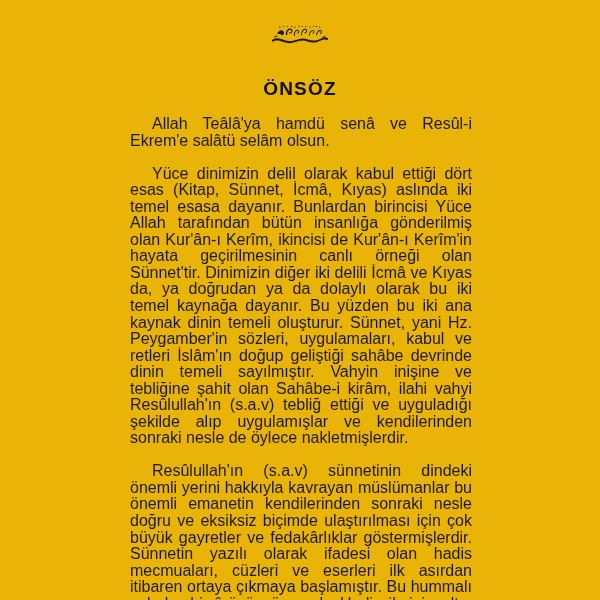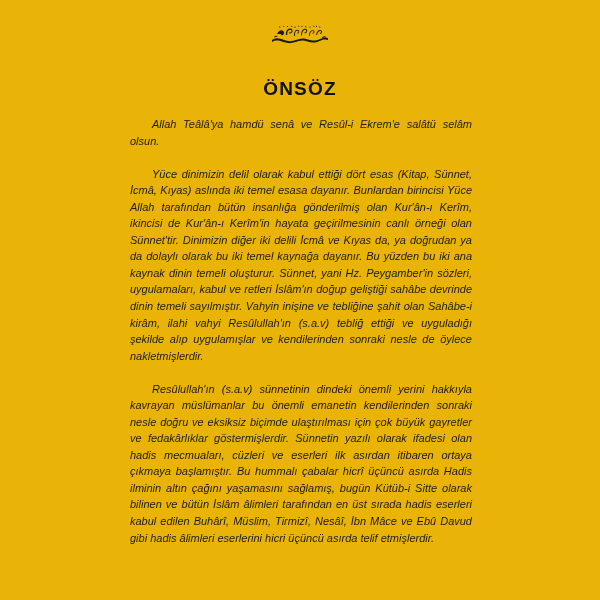--- a/index.html
+++ b/index.html
@@ -46,27 +46,26 @@
   }
   
   .body-col {
     position: absolute;
     left: 130px;
     right: 128px;
     top: 116px;
   }
   p.para {
     margin: 0 0 0 0;
-    font-size: 11px;
+    font-size: 16px;
     line-height: 16.55px;
     text-align: justify;
     text-justify: inter-word;
     color: #1b1b1b;
     hyphens: manual;
-    font-style: italic;
   }
   p.para + p.para {
     margin-top: 16.5px;
   }
   p.para.indent-first {
     text-indent: 22px;
   }
 </style>
 </head>
 <body>

